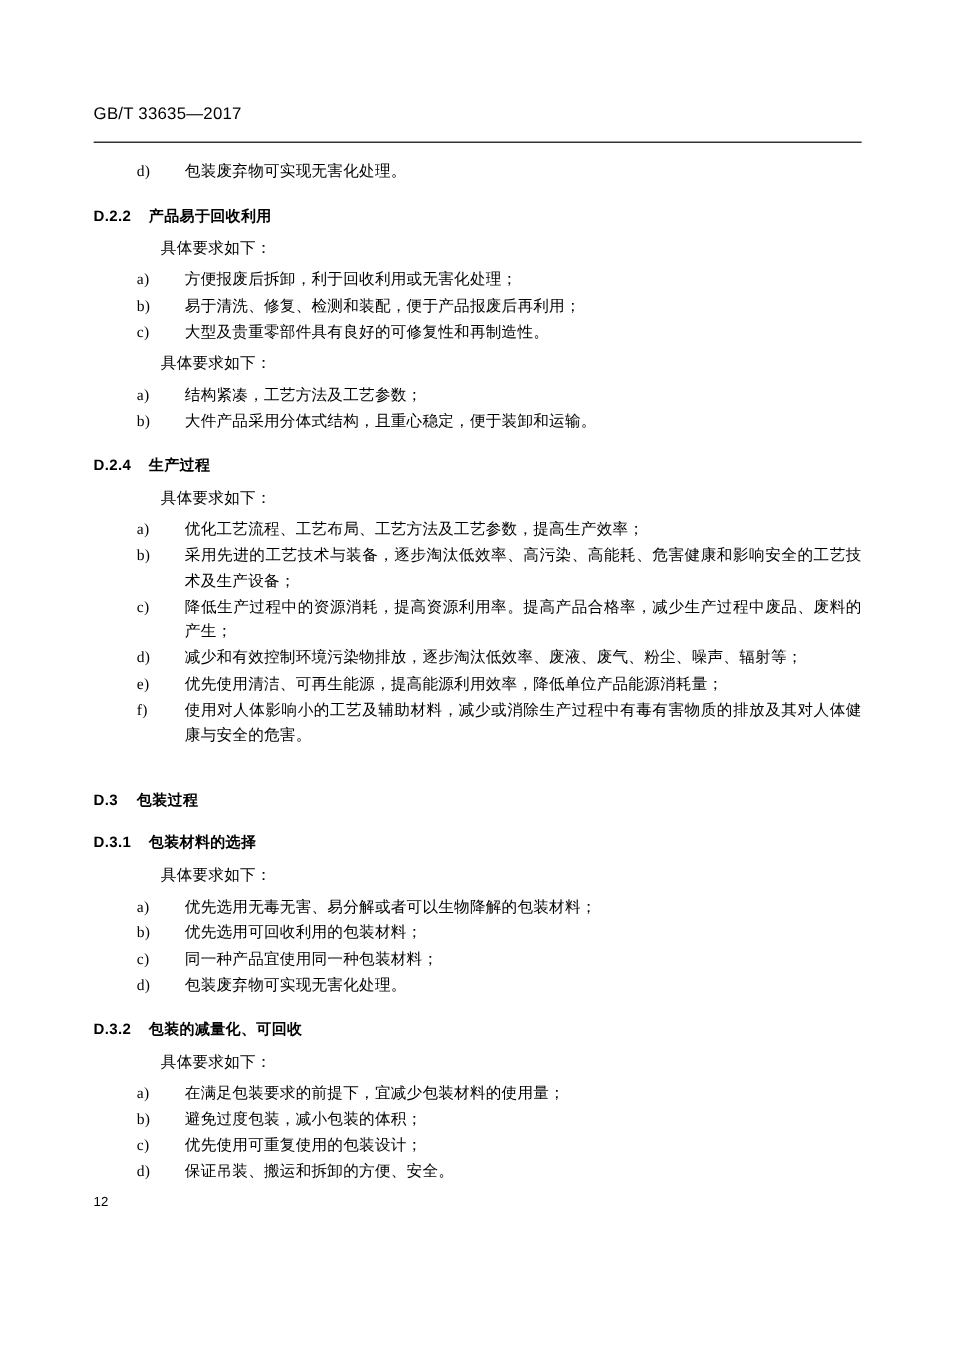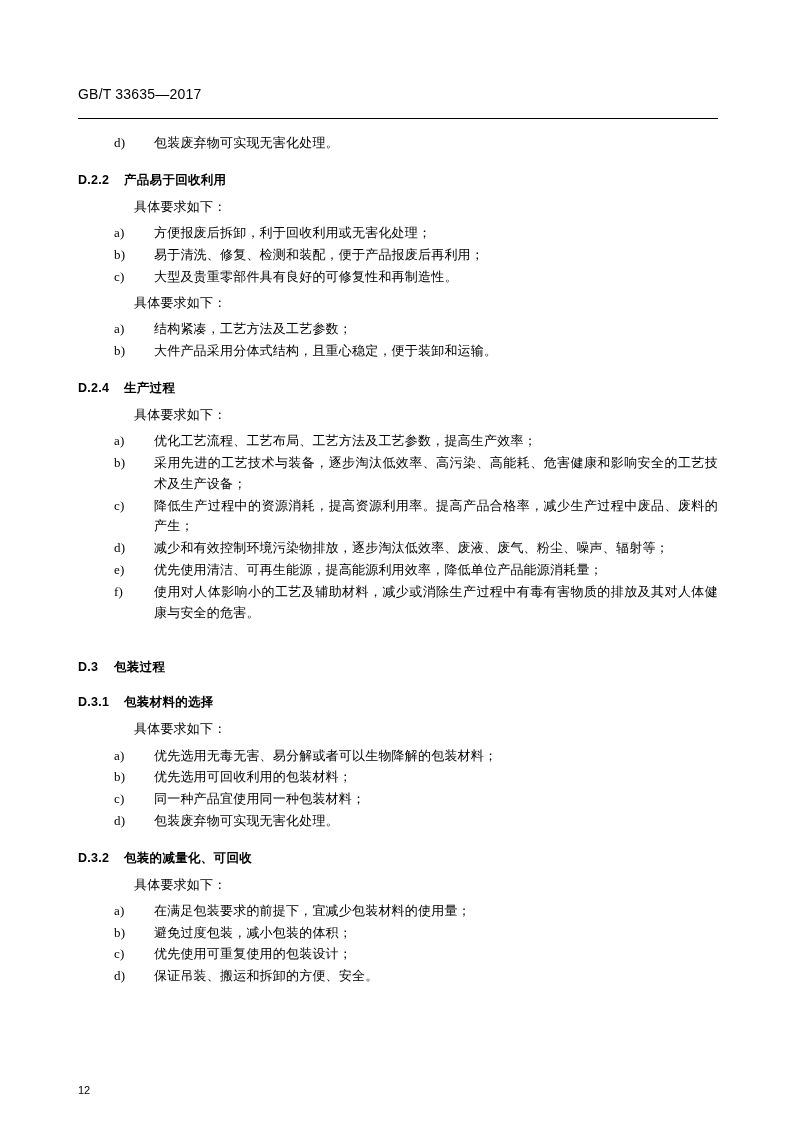--- a/index.html
+++ b/index.html
@@ -89,21 +89,21 @@
     letter-spacing: 0.2px;
   }
   .topitem .marker {
     flex: 0 0 auto;
     width: 40px;
   }
   .spacer-md { height: 16px; }
   .footer-page {
     position: absolute;
     left: 78px;
-    top: 1084px;
+    top: 996px;
     font-family: "Liberation Sans", "DejaVu Sans", sans-serif;
     font-size: 11px;
   }
 </style>
 </head>
 <body>
 
 <div class="page">
 
   <div class="content">

